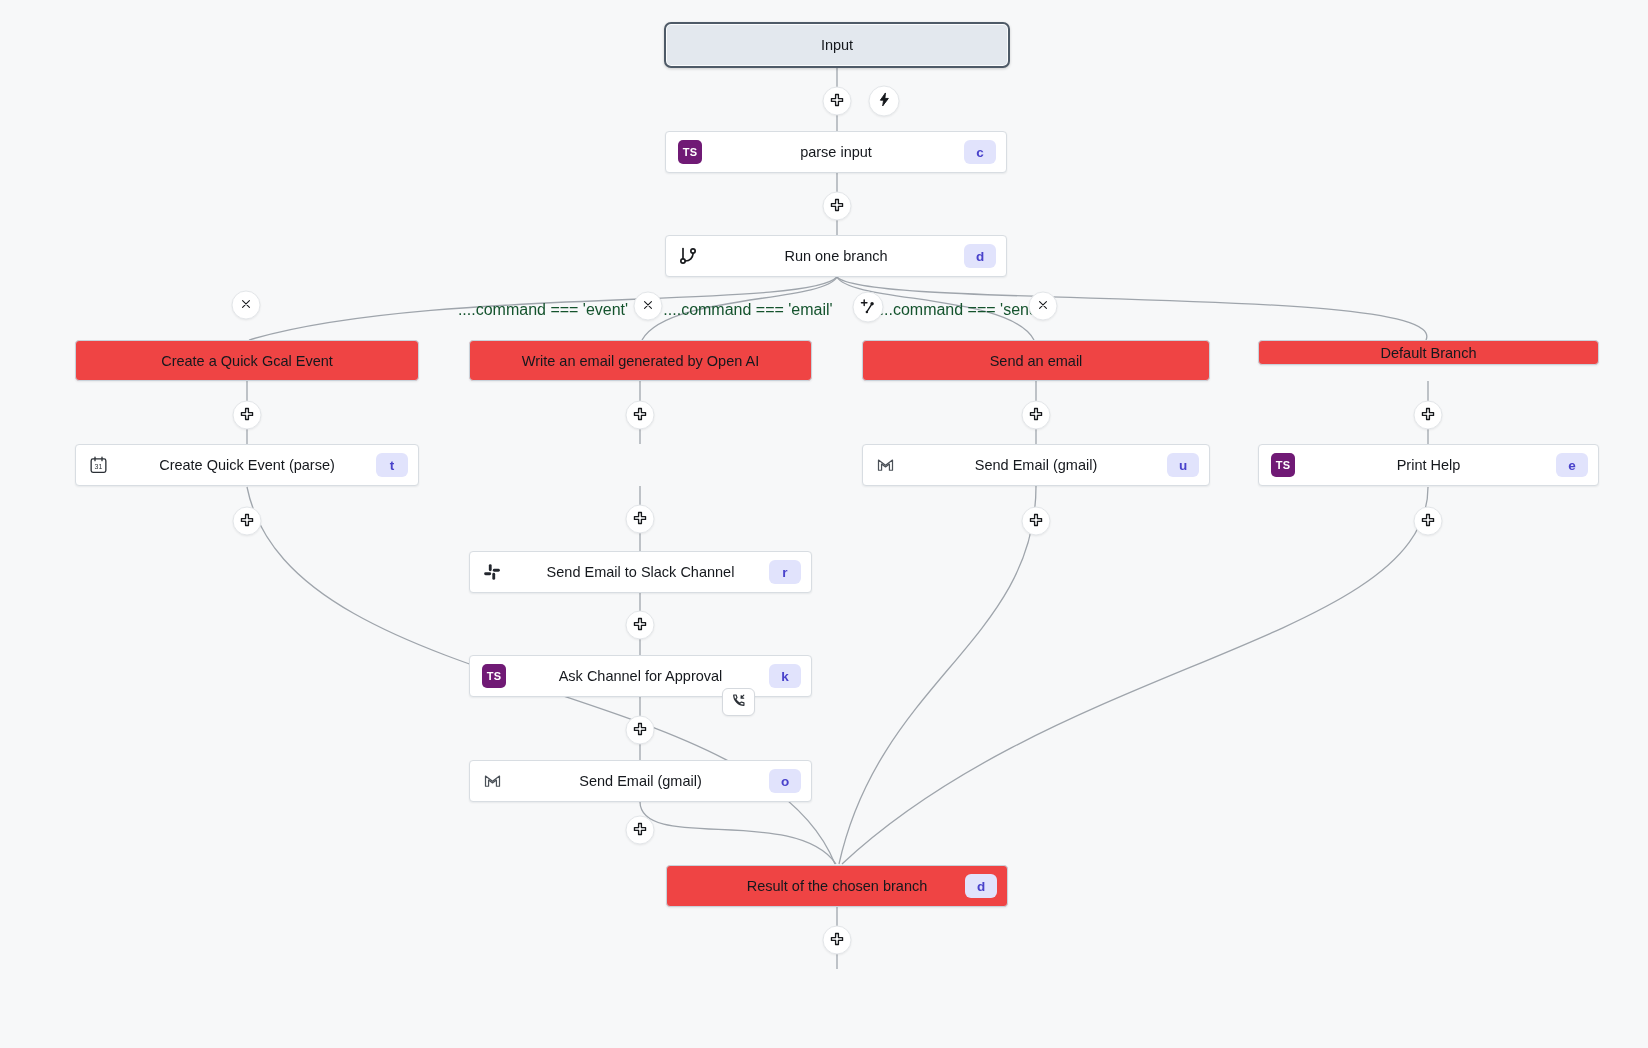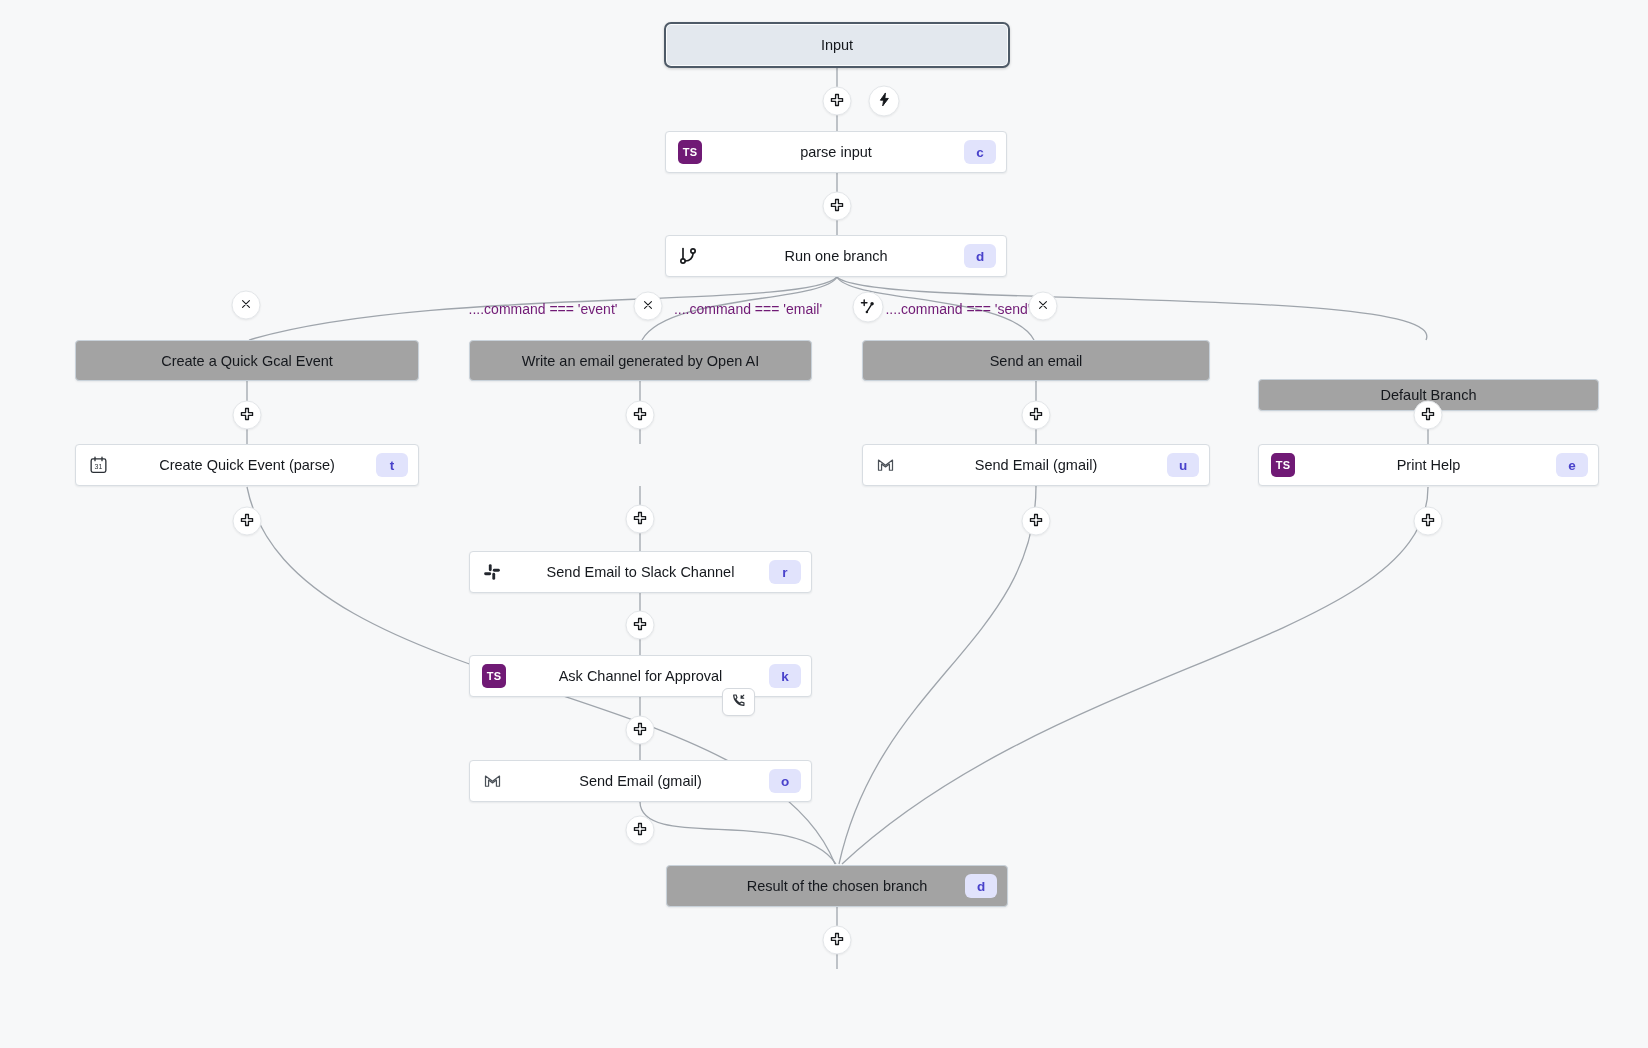--- a/index.html
+++ b/index.html
@@ -15,21 +15,21 @@
   svg.edges path{fill:none;stroke:#9fa5ac;stroke-width:1.3px;}
 
   .node{
     position:absolute;z-index:3;
     height:42px;box-sizing:border-box;
     display:flex;align-items:center;justify-content:center;
     background:#ffffff;border:1px solid #d8dde2;border-radius:4px;
     box-shadow:0 1px 2px rgba(16,24,40,.07);
     font-size:14.5px;color:#15181d;cursor:pointer;
   }
-  .node.header, .node.vnode{background:#a3a3a3;border-color:#c9d2da;}
+  .node.header, .node.vnode{background:#ef4444;border-color:#c9d2da;}
   .node.input-node{
     height:46px;background:#e3e8ee;
     border:2px solid #4e5a67;border-radius:7px;
     box-shadow:0 0 0 1px #fbfcfd inset,0 1px 3px rgba(0,0,0,.18);
   }
   .nlabel{white-space:nowrap;pointer-events:none;}
   .nicon{position:absolute;left:12px;top:50%;transform:translateY(-50%);display:flex;align-items:center;}
   .ts-badge{
     width:24px;height:24px;border-radius:5px;background:#701a75;color:#fff;
     font-weight:bold;font-size:11px;display:flex;align-items:center;justify-content:center;
@@ -43,21 +43,21 @@
   .circle-btn{
     position:absolute;z-index:4;transform:translate(-50%,-50%);
     width:29px;height:29px;border-radius:50%;
     background:#fff;border:1px solid #e3e6e9;
     display:flex;align-items:center;justify-content:center;
     box-shadow:0 1px 2px rgba(0,0,0,.06);cursor:pointer;padding:0;
   }
   .circle-btn.big{width:31px;height:31px;}
   .cond-label{
     position:absolute;z-index:3;transform:translateX(-50%);
-    font-size:14px;color:#701a75;white-space:nowrap;pointer-events:none;
+    font-size:16px;color:#14532d;white-space:nowrap;pointer-events:none;
   }
   .side-badge{
     position:absolute;z-index:5;
     width:31px;height:26px;border-radius:6px;background:#fff;border:1px solid #d5d9de;
     display:flex;align-items:center;justify-content:center;
     box-shadow:0 1px 2px rgba(0,0,0,.06);cursor:pointer;
   }
 </style>
 </head>
 <body>
@@ -173,21 +173,21 @@
 
   <div class="node header" style="left:75px;top:340px;width:344px;height:41px;">
     <span class="nlabel">Create a Quick Gcal Event</span>
   </div>
   <div class="node header" style="left:469px;top:340px;width:343px;height:41px;">
     <span class="nlabel">Write an email generated by Open AI</span>
   </div>
   <div class="node header" style="left:862px;top:340px;width:348px;height:41px;">
     <span class="nlabel">Send an email</span>
   </div>
-  <div class="node header" style="left:1258px;top:340px;width:341px;height:32px;margin-top:39px;">
+  <div class="node header" style="left:1258px;top:340px;width:341px;height:25px;">
     <span class="nlabel">Default Branch</span>
   </div>
 
   <button class="circle-btn" style="left:247px;top:415px;">
       <span><svg width="17" height="17" viewBox="0 0 24 24">
           <path d="M10 4.2 h4 v5.8 h5.8 v4 h-5.8 v5.8 h-4 v-5.8 H4.2 v-4 H10 Z" fill="#fff" stroke="#17191c" stroke-width="1.9" stroke-linejoin="round"></path>
         </svg></span>
     </button>
   <button class="circle-btn" style="left:640px;top:415px;">
       <span><svg width="17" height="17" viewBox="0 0 24 24">

